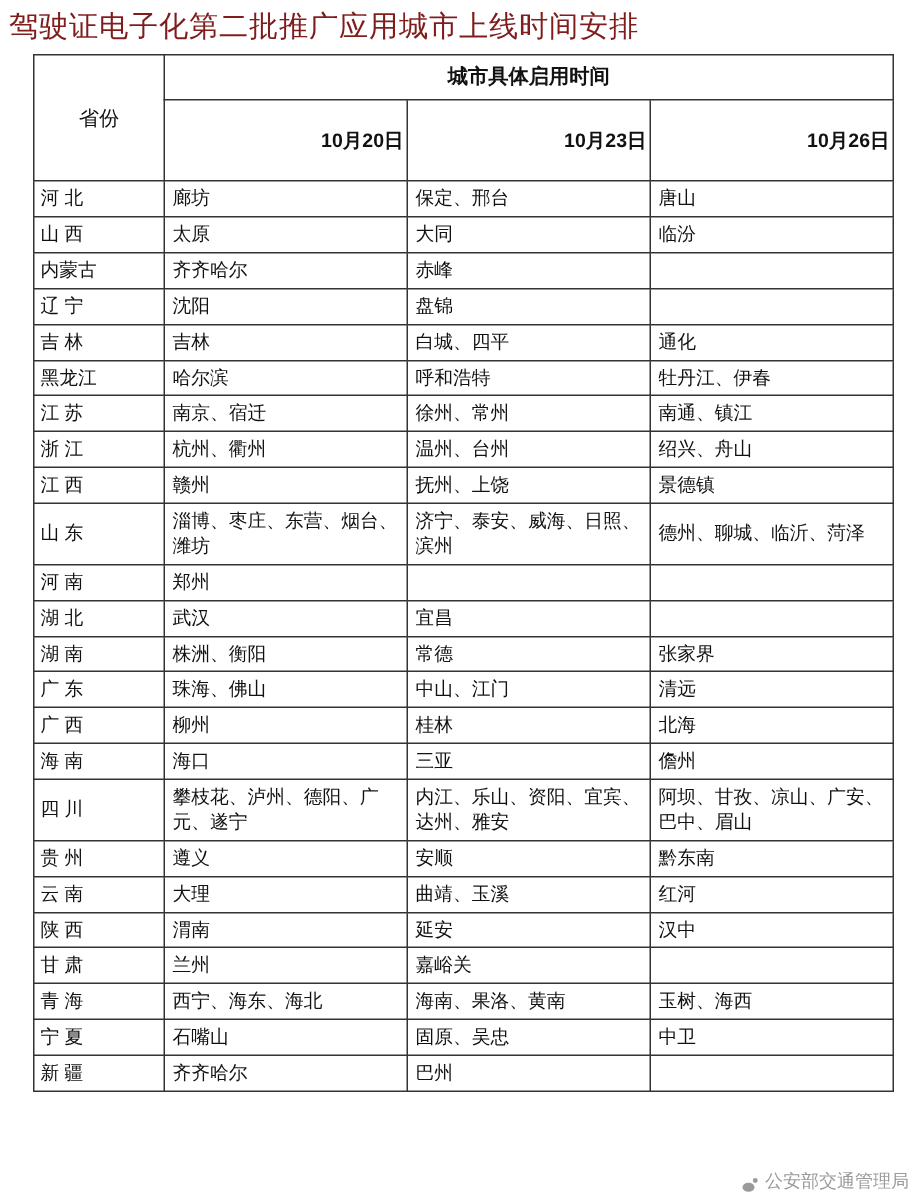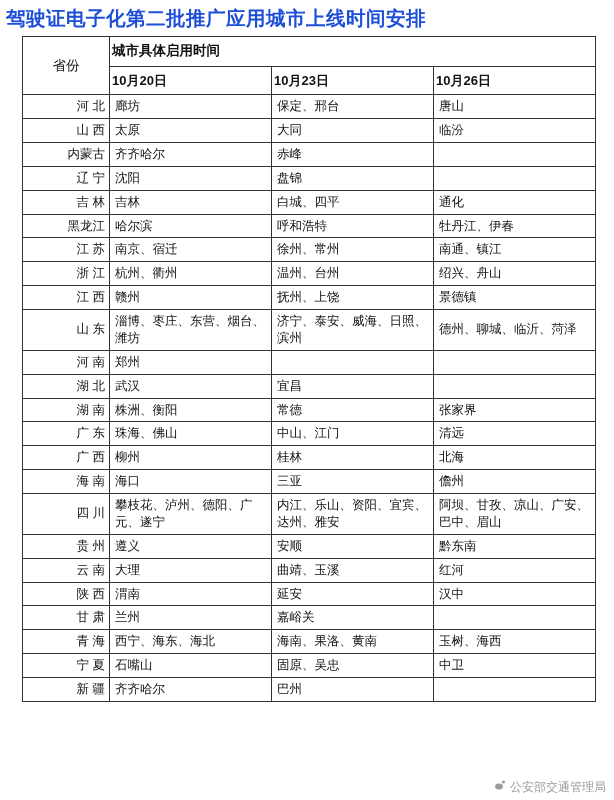--- a/index.html
+++ b/index.html
@@ -16,25 +16,25 @@
     overflow: hidden;
   }
   .page {
     width: 614px;
     height: 800px;
     position: relative;
     box-sizing: border-box;
   }
   .doc-title {
     font-size: 19.5px;
-    font-weight: bold;
+    font-weight: normal;
     letter-spacing: 0.5px;
     padding: 7px 6px 6px 6px;
     white-space: nowrap;
-    color: #1d4ed8;
+    color: #7f1d1d;
     line-height: 1.2;
   }
   .table-wrap {
     padding: 0 18px 0 22px;
     box-sizing: border-box;
   }
   table.sched {
     border-collapse: collapse;
     width: 100%;
     table-layout: fixed;
@@ -47,52 +47,52 @@
     line-height: 1.35;
   }
   th.head-prov {
     width: 82px;
     text-align: center;
     font-weight: normal;
     font-size: 13.5px;
     padding: 4px 2px;
   }
   th.head-span {
-    text-align: left;
+    text-align: center;
     font-weight: bold;
     font-size: 13.5px;
     padding: 5px 2px;
     font-family: Liberation Serif, serif;
   }
   th.head-date {
-    text-align: left;
+    text-align: right;
     font-weight: bold;
     font-size: 13px;
-    padding: 5px 2px;
+    padding: 18px 2px;
     width: 33.33%;
   }
   td.prov {
-    text-align: right;
+    text-align: left;
     font-size: 12.5px;
     padding: 3px 4px;
     white-space: nowrap;
   }
   td.cities {
     text-align: left;
     font-size: 12.5px;
     padding: 3px 5px;
   }
   .watermark {
     position: absolute;
     right: 8px;
     bottom: 4px;
     font-size: 12px;
     color: #9a9a9a;
     display: flex;
-    align-items: flex-start;
+    align-items: flex-end;
     gap: 4px;
     white-space: nowrap;
   }
   .wb-icon {
     display: inline-block;
     width: 12px;
     height: 12px;
     color: #9a9a9a;
   }
 </style>

